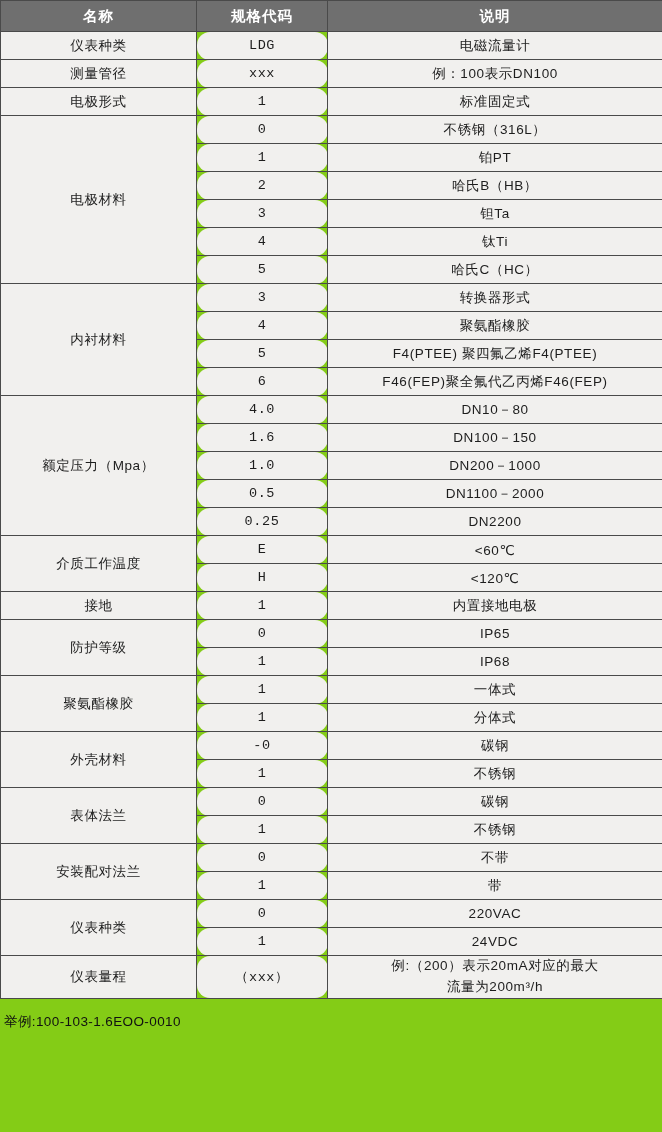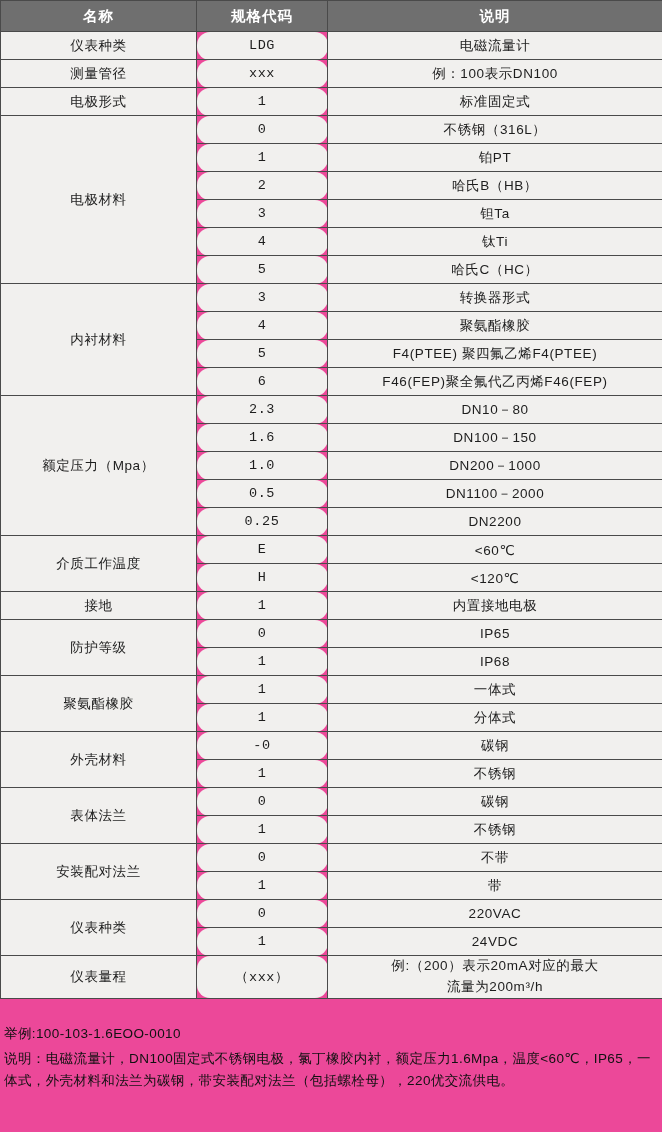--- a/index.html
+++ b/index.html
@@ -9,21 +9,21 @@
   }
   body {
     width: 662px;
     font-family: "Liberation Sans", "DejaVu Sans", sans-serif;
     color: #1a1a1a;
   }
   .page {
     width: 662px;
     min-height: 1132px;
     box-sizing: border-box;
-    background: #ec4899;
+    background: #84cc16;
     position: relative;
   }
   table.spec {
     border-collapse: collapse;
     width: 662px;
     table-layout: fixed;
   }
   table.spec col.c1 { width: 196px; }
   table.spec col.c2 { width: 131px; }
   table.spec col.c3 { width: 335px; }
@@ -62,21 +62,21 @@
   td.desccell {
     font-size: 13.5px;
     letter-spacing: 0.8px;
   }
   .rangecell {
     line-height: 1.55;
     padding: 4px 2px;
     margin-top: 28px;
   }
   .notes {
-    padding: 24px 4px 10px 4px;
+    padding: 12px 4px 10px 4px;
     font-size: 13.5px;
     line-height: 1.6;
     letter-spacing: 0.4px;
     color: #111111;
   }
   .notes .ex {
     margin: 0 0 4px 0;
   }
   .notes .desc {
     margin: 0;
@@ -153,21 +153,21 @@
         <tr>
           <td class="codecell">5</td>
           <td class="desccell">F4(PTEE) 聚四氟乙烯F4(PTEE)</td>
         </tr>
         <tr>
           <td class="codecell">6</td>
           <td class="desccell">F46(FEP)聚全氟代乙丙烯F46(FEP)</td>
         </tr>
         <tr>
           <td class="namecell" rowspan="5">额定压力（Mpa）</td>
-          <td class="codecell">2.3</td>
+          <td class="codecell">4.0</td>
           <td class="desccell">DN10－80</td>
         </tr>
         <tr>
           <td class="codecell">1.6</td>
           <td class="desccell">DN100－150</td>
         </tr>
         <tr>
           <td class="codecell">1.0</td>
           <td class="desccell">DN200－1000</td>
         </tr>
@@ -253,16 +253,15 @@
           <td class="desccell rangecell">
             <div>例:（200）表示20mA对应的最大</div>
             <div>流量为200m³/h</div>
           </td>
         </tr>
       </tbody>
   </table>
 
   <div class="notes">
     <p class="ex">举例:100-103-1.6EOO-0010</p>
-    <p class="desc">说明：电磁流量计，DN100固定式不锈钢电极，氯丁橡胶内衬，额定压力1.6Mpa，温度&lt;60℃，IP65，一体式，外壳材料和法兰为碳钢，带安装配对法兰（包括螺栓母），220优交流供电。</p>
   </div>
 
 </div>
 
 </body></html>

